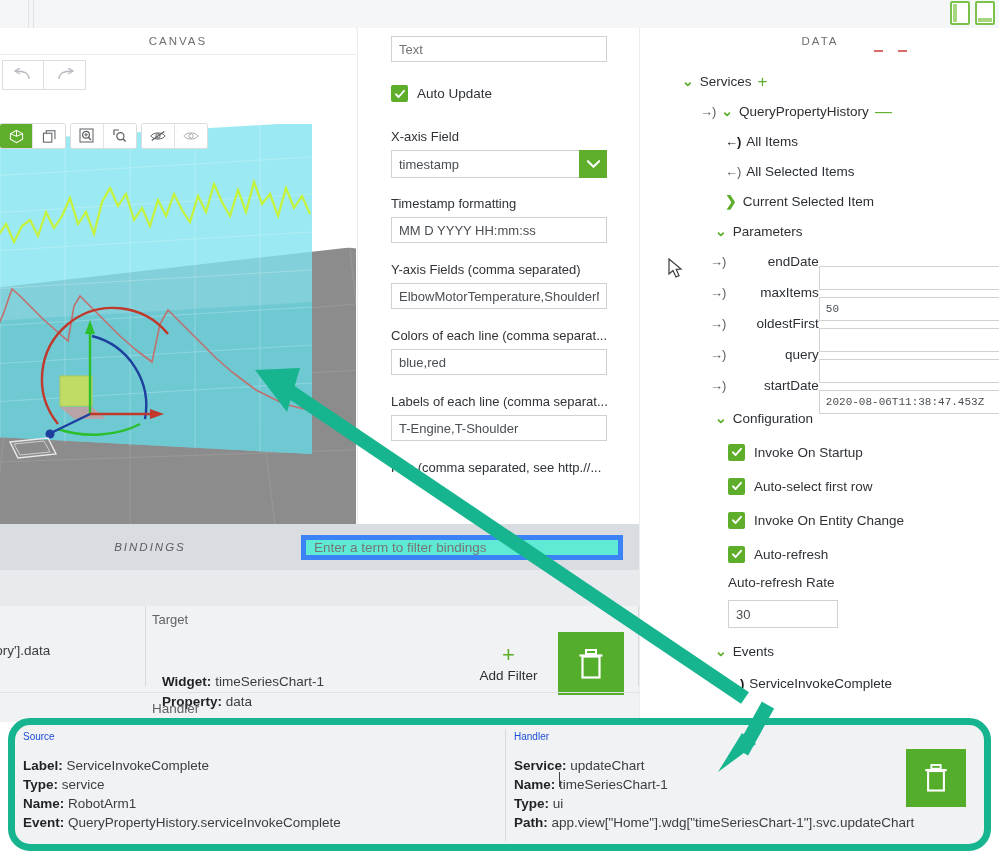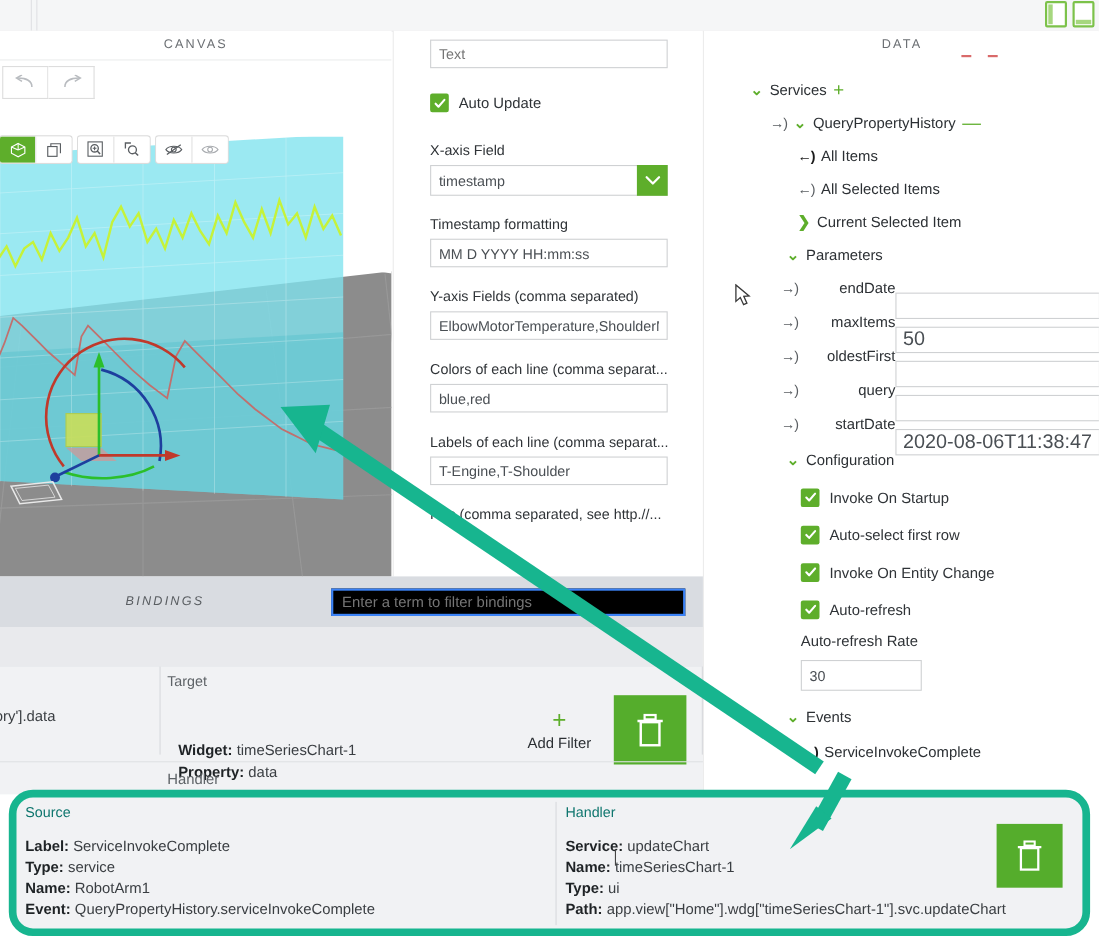--- a/index.html
+++ b/index.html
@@ -58,47 +58,47 @@
   .tree{position:absolute;left:0;top:38px;width:360px;}
   .trow{display:flex;align-items:center;height:30px;font-size:13.5px;color:#2c3034;}
   .tw{display:inline-flex;align-items:center;gap:6px;}
   .chev{color:#5eae2b;font-weight:bold;font-size:14px;line-height:1;display:inline-block;}
   .plusg{color:#5eae2b;font-size:17px;line-height:1;}
   .minusg{color:#5eae2b;font-size:17px;line-height:1;}
   .arrow-in, .arrow-out{font-size:13px;color:#5a5e62;letter-spacing:-1px;}
   .arrow-in.black{color:#1a1a1a;font-weight:bold;}
   .param-row{display:flex;align-items:center;height:31px;font-size:13.5px;color:#2c3034;}
   .param-name{width:92px;text-align:right;}
-  .param-in{height:24px;border:1px solid #cfd1d3;background:#fff;font-size:18px;color:#4a4f54;padding:0 6px;box-sizing:border-box;line-height:22px;font-family:Liberation Sans, sans-serif;outline:none;margin-top:32px;}
+  .param-in{height:24px;border:1px solid #cfd1d3;background:#fff;font-size:11px;color:#4a4f54;padding:0 6px;box-sizing:border-box;line-height:22px;font-family:Liberation Mono, monospace;outline:none;margin-top:32px;}
   .cfg-row{display:flex;align-items:center;gap:9px;height:34px;}
   .ar-input{margin-left:31px;width:110px;height:28px;border:1px solid #cfd1d3;background:#fff;font-size:13px;color:#4a4f54;padding:0 7px;box-sizing:border-box;font-family:"Liberation Sans",sans-serif;outline:none;}
 
   
   .bind-band{position:absolute;left:0;top:524px;width:639px;height:46px;background:#d9dce1;text-decoration:underline;}
   .bind-title{position:absolute;left:0;top:0;width:300px;height:46px;line-height:46px;text-align:center;font-size:11.5px;font-style:italic;letter-spacing:2px;color:#5a5e62;}
-  .bind-filter{position:absolute;left:301px;top:11px;width:322px;height:25px;border:2px solid #3b82f6;background:#000000;font-size:13.5px;color:#6d7175;padding:0 8px;box-sizing:border-box;font-family:"Liberation Sans",sans-serif;outline:none;}
+  .bind-filter{position:absolute;left:301px;top:11px;width:322px;height:25px;border:5px solid #3b82f6;background:#5eead4;font-size:13.5px;color:#6d7175;padding:0 8px;box-sizing:border-box;font-family:"Liberation Sans",sans-serif;outline:none;}
   .bind-body{position:absolute;left:0;top:570px;width:639px;height:152px;background:#f1f2f4;}
   .bind-headrow{position:absolute;left:0;top:0;width:639px;height:36px;background:#e9eaed;border-bottom:1px solid #dfe1e4;}
   .bind-tbl{position:absolute;left:0;top:36px;width:639px;height:116px;background:#f1f2f4;}
   .col-div{position:absolute;top:0;width:1px;height:80px;background:#d7d9dd;}
   .sub-head{position:absolute;font-size:13px;color:#5e6367;}
   .srcval{position:absolute;left:-58px;top:643px;font-size:13.5px;color:#3a3e42;}
   .tgt-lines{position:absolute;left:162px;top:672px;font-size:13.5px;color:#3a3e42;line-height:20px;}
   .tgt-lines b{color:#1f2326;}
   .addfilter{position:absolute;left:460px;top:632px;width:97px;height:63px;background:#f1f2f4;display:flex;flex-direction:column;align-items:center;justify-content:center;gap:2px;}
   .addfilter .plus{font-size:22px;color:#5eae2b;line-height:1;}
   .addfilter .lbl{font-size:13.5px;color:#2b2f33;font-weight:normal;}
   .trash-btn{position:absolute;left:558px;top:632px;width:66px;height:63px;background:#55ad2c;display:flex;align-items:center;justify-content:center;}
   .handler-lbl{position:absolute;left:152px;top:701px;font-size:13.5px;color:#5e6367;}
   .rowdiv{position:absolute;left:0;top:692px;width:639px;height:1px;background:#dfe1e4;}
 
   
   .callout{position:absolute;left:8px;top:718px;width:983px;height:133px;border:7px solid #17b58f;border-radius:22px;background:#f1f2f4;box-sizing:border-box;overflow:hidden;}
   .co-col{position:absolute;top:0;height:119px;}
-  .co-head{font-size:13px;color:#0f766e;padding:6px 0 0 8px;}
+  .co-head{font-size:10px;color:#1d4ed8;padding:6px 0 0 8px;}
   .co-body{font-size:13.5px;color:#3a3e42;line-height:19px;padding:14px 0 0 8px;}
   .co-body b{color:#1f2326;}
   .co-divider{position:absolute;left:490px;top:4px;width:1px;height:112px;background:#d7d9dd;}
   .co-trash{position:absolute;right:18px;top:24px;width:60px;height:58px;background:#55ad2c;display:flex;align-items:center;justify-content:center;}
 
   
   .anno{position:absolute;left:0;top:0;width:999px;height:857px;pointer-events:none;z-index:40;}
 
   
   .cursor{position:absolute;z-index:50;}

